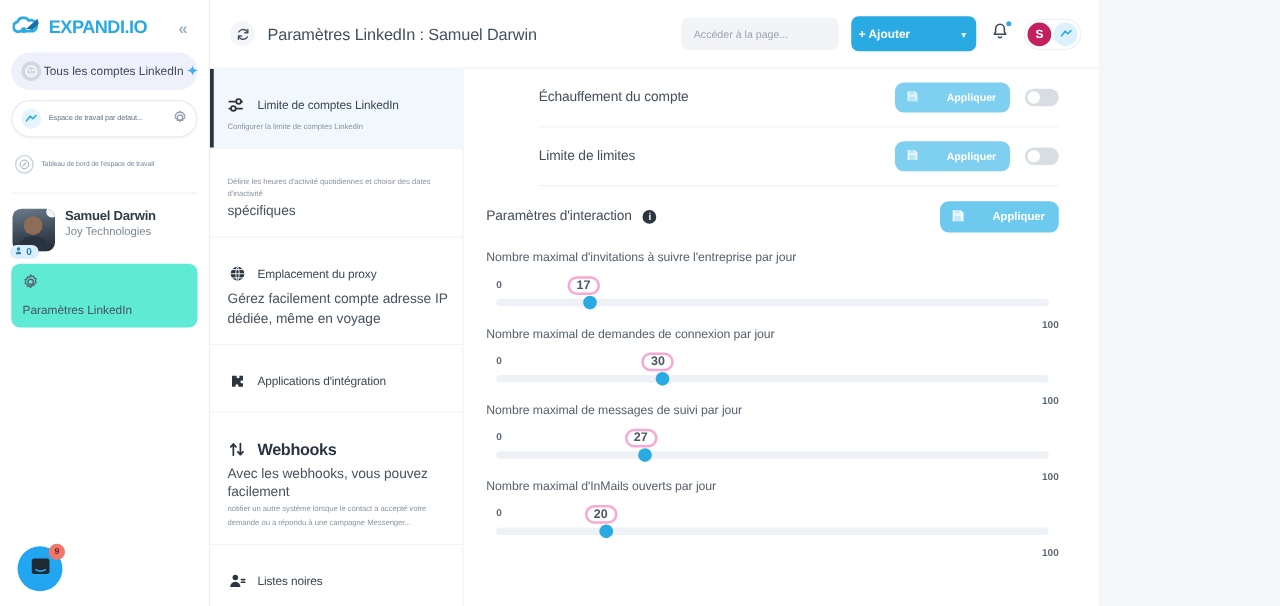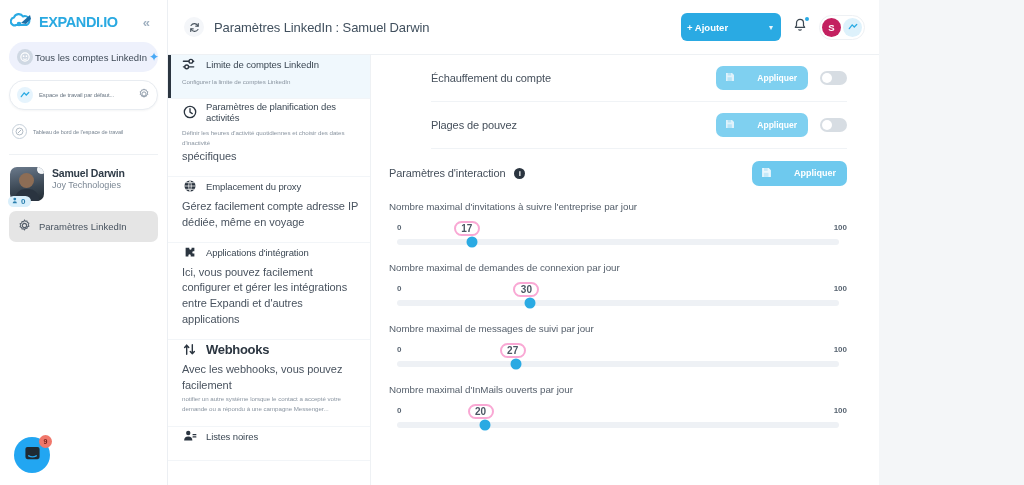--- a/index.html
+++ b/index.html
@@ -97,23 +97,23 @@
   }
   .user-name { font-size: 10.5px; font-weight: 700; color: #2f3b47; letter-spacing: -0.2px; }
   .user-org { font-size: 9px; color: #7b8794; margin-top: 1px; }
   .conn-badge {
     position: absolute; left: 8px; top: 29px;
     background: #d9effb; color: #2a7fae; border-radius: 8px;
     padding: 1px 6px 1px 4px; font-size: 8px; font-weight: 700;
     display: flex; align-items: center; gap: 2px;
   }
   .ls-nav-item {
-    display: flex; align-items: center; gap: 8px;
+    display: flex; gap: 8px;
     margin: 0 9px; padding: 8px 9px; border-radius: 7px;
-    background: #e5e5e5; color: #48535f; font-size: 9.5px; font-weight: 500;
+    background: #5eead4; color: #48535f; font-size: 9.5px; font-weight: 500; flex-direction: column;
   }
   .chat-bubble {
     position: absolute; left: 14px; bottom: 12px;
     width: 36px; height: 36px; border-radius: 50%;
     background: #22a6f2; display: flex; align-items: center; justify-content: center;
   }
   .chat-badge {
     position: absolute; right: -2px; top: -2px; width: 13px; height: 13px;
     border-radius: 50%; background: #f0776b; color: #7a1f18;
     font-size: 7px; font-weight: 700; display: flex;
@@ -167,21 +167,21 @@
     display: flex; align-items: center; justify-content: center;
   }
 
   .body-row { flex: 1; display: flex; min-height: 0; }
 
   
   .menu-panel {
     width: 203px; flex: 0 0 203px; background: #fff; overflow: hidden;
     border-right: 1px solid #eef1f4;
   }
-  .menu-item { padding: 2px 12px 11px 14px; position: relative; border-bottom: 1px solid #f2f5f8; }
+  .menu-item { padding: 22px 12px 11px 14px; position: relative; border-bottom: 1px solid #f2f5f8; }
   .menu-item.active { background: #f0f8fd; }
   .menu-item.active::before {
     content: ""; position: absolute; left: 0; top: 0; bottom: 0;
     width: 3px; background: #2b3540;
   }
   .mi-head { display: flex; align-items: center; gap: 9px; margin-bottom: 5px; }
   .mi-title { font-size: 9.5px; color: #3b4753; font-weight: 500; letter-spacing: -0.1px; }
   .mi-title.lg { font-size: 13px; font-weight: 700; color: #2b3540; letter-spacing: -0.3px; }
   .mi-desc { font-size: 6.2px; color: #8a95a1; line-height: 1.65; letter-spacing: -0.05px; }
   .mi-desc.lgx { font-size: 11px; color: #49535f; line-height: 1.45; }
@@ -218,21 +218,21 @@
     display: flex; align-items: center; justify-content: center;
     margin-left: 9px; flex: 0 0 11px;
   }
 
   .slider-group { margin-top: 4px; }
   .sg-label { font-size: 9.8px; color: #56606c; margin-bottom: 9px; letter-spacing: -0.05px; }
   .sg-label.small { font-size: 7.3px; color: #7b8794; }
   .sg-scale { position: relative; height: 15px; padding: 0 8px; }
   .sg-min, .sg-max { position: absolute; font-size: 8px; font-weight: 700; color: #5a6673; top: 2px; }
   .sg-min { left: 8px; }
-  .sg-max { right: 0px; }
+  .sg-max { right: 0px; margin-top: 32px; }
   .sg-bubble {
     position: absolute; top: 0; transform: translateX(-50%);
     width: 26px; height: 15px; border-radius: 8px;
     border: 2px solid #f9a8d4; background: #fff;
     display: flex; align-items: center; justify-content: center;
     font-size: 10px; font-weight: 700; color: #4b5663;
   }
   .sg-track {
     position: relative; height: 6px; border-radius: 4px;
     background: #eef1f5; margin: 3px 8px 0 8px;
@@ -353,20 +353,21 @@
     <div class="topbar">
       <span class="tb-icon">
         <svg width="11" height="11" viewBox="0 0 14 14">
             <path d="M11.5 5.2A5 5 0 0 0 2.6 4.4 M2.5 8.8a5 5 0 0 0 8.9.8" stroke="#4a555f" stroke-width="1.4" fill="none" stroke-linecap="round"></path>
             <path d="M11.8 2v3.3H8.6 M2.2 12V8.7h3.2" stroke="#4a555f" stroke-width="1.4" fill="none" stroke-linecap="round" stroke-linejoin="round"></path>
           </svg>
       </span>
       <span class="tb-title">Paramètres LinkedIn : Samuel Darwin</span>
 
       <div class="tb-right">
+        <input class="search-box" placeholder="Accéder à la page..." style="">
         <button class="add-btn">
           <span>+ Ajouter</span>
           <span class="chev">▾</span>
         </button>
         <span class="bell-wrap">
           <svg width="14" height="15" viewBox="0 0 16 17">
               <path d="M8 1.5a4 4 0 0 1 4 4v3l1.3 2.2H2.7L4 8.5v-3a4 4 0 0 1 4-4z" fill="none" stroke="#3d4852" stroke-width="1.4" stroke-linejoin="round"></path>
               <path d="M6.4 12.8a1.7 1.7 0 0 0 3.2 0" fill="none" stroke="#3d4852" stroke-width="1.4"></path>
             </svg>
           <span class="bell-dot"></span>
@@ -394,29 +395,20 @@
                   <circle cx="9.5" cy="4.5" r="2" fill="#fff" stroke="#2b3540" stroke-width="1.5"></circle>
                   <circle cx="5" cy="10.5" r="2" fill="#fff" stroke="#2b3540" stroke-width="1.5"></circle>
                 </svg>
             </span>
             <span class="mi-title">Limite de comptes LinkedIn</span>
           </div>
           <div class="mi-desc">Configurer la limite de comptes LinkedIn</div>
         </div>
 
         <div class="menu-item">
-          <div class="mi-head">
-            <span class="mi-ico">
-              <svg width="14" height="14" viewBox="0 0 16 16">
-                  <circle cx="8" cy="8" r="6.5" fill="none" stroke="#2b3540" stroke-width="1.5"></circle>
-                  <path d="M8 4.3V8.2l2.6 1.6" stroke="#2b3540" stroke-width="1.5" fill="none" stroke-linecap="round"></path>
-                </svg>
-            </span>
-            <span class="mi-title">Paramètres de planification des activités</span>
-          </div>
           <div class="mi-desc">Définir les heures d'activité quotidiennes et choisir des dates d'inactivité</div>
           <div class="mi-desc lgx">spécifiques</div>
         </div>
 
         <div class="menu-item">
           <div class="mi-head">
             <span class="mi-ico">
               <svg width="14" height="14" viewBox="0 0 16 16">
                   <circle cx="8" cy="8" r="6.3" fill="#2b3540"></circle>
                   <path d="M1.7 8h12.6 M8 1.7c2 2.2 2 10.4 0 12.6 M8 1.7C6 3.9 6 12.1 8 14.3 M3 4.2h10 M3 11.8h10" stroke="#fff" stroke-width="0.85" fill="none"></path>
@@ -429,21 +421,20 @@
 
         <div class="menu-item">
           <div class="mi-head">
             <span class="mi-ico">
               <svg width="14" height="14" viewBox="0 0 16 16">
                   <path d="M3 3h4.2v1.6a1.5 1.5 0 0 0 2.6 0V3H13v4.2h-1.6a1.5 1.5 0 0 0 0 2.6H13V13H8.8v-1.6a1.5 1.5 0 0 0-2.6 0V13H3z" fill="#2b3540"></path>
                 </svg>
             </span>
             <span class="mi-title">Applications d'intégration</span>
           </div>
-          <div class="mi-desc lgx">Ici, vous pouvez facilement configurer et gérer les intégrations entre Expandi et d'autres applications</div>
         </div>
 
         <div class="menu-item">
           <div class="mi-head">
             <span class="mi-ico">
               <svg width="15" height="15" viewBox="0 0 16 16">
                   <path d="M5 13V3.5 M5 3.5L2.8 5.9 M5 3.5l2.2 2.4 M11 3v9.5 M11 12.5l-2.2-2.4 M11 12.5l2.2-2.4" stroke="#2b3540" stroke-width="1.5" fill="none" stroke-linecap="round" stroke-linejoin="round"></path>
                 </svg>
             </span>
             <span class="mi-title lg">Webhooks</span>
@@ -483,21 +474,21 @@
               </span>
               <span>Appliquer</span>
             </button>
             <span class="toggle">
                 <span class="knob"></span>
               </span>
           </span>
         </div>
 
         <div class="row-toggle">
-          <span class="row-label">Plages de pouvez</span>
+          <span class="row-label">Limite de limites</span>
           <span class="row-right">
             <button class="apply-btn">
               <span>
                 <svg width="10" height="10" viewBox="0 0 12 12">
                     <path d="M1.2 1.2h7.3L10.8 3.5v7.3H1.2z" fill="#dff2fb"></path>
                     <rect x="3.3" y="1.2" width="4" height="3" fill="#b8e4f7"></rect>
                     <rect x="3" y="6.3" width="5.2" height="4.5" fill="#b8e4f7"></rect>
                   </svg>
               </span>
               <span>Appliquer</span>

